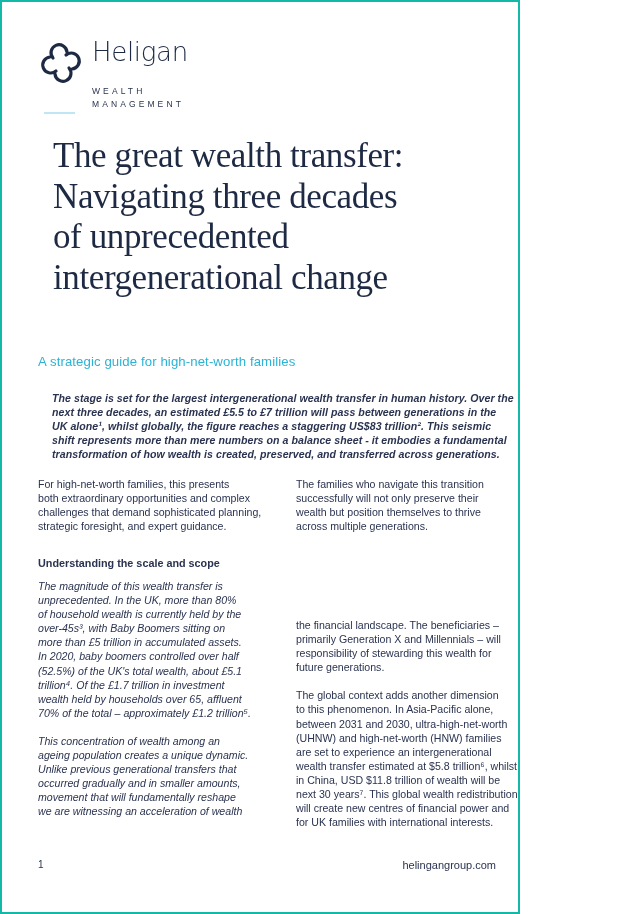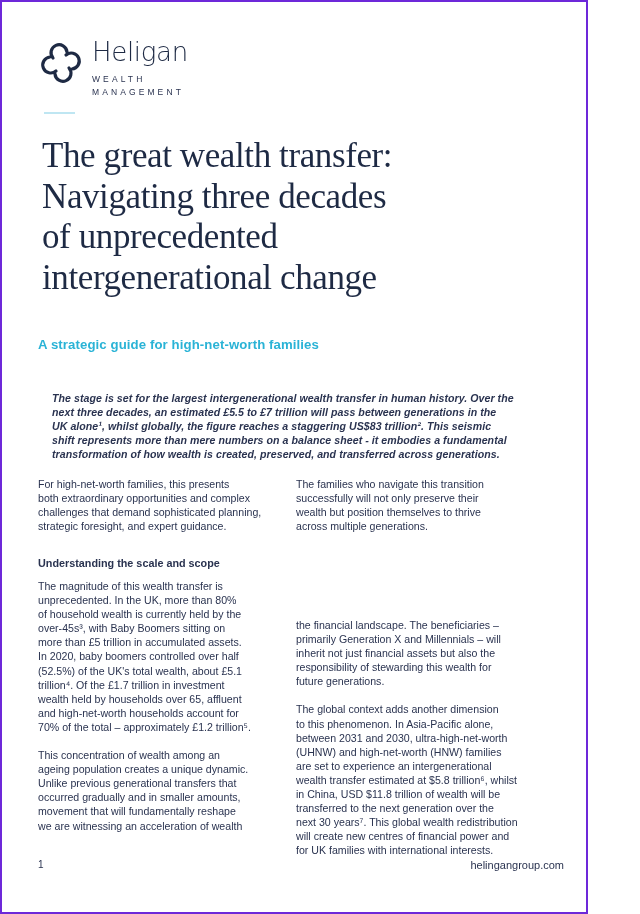--- a/index.html
+++ b/index.html
@@ -3,74 +3,74 @@
 <meta charset="utf-8">
 <style>
   html, body { margin: 0; padding: 0; }
   body {
     width: 640px; height: 914px; overflow: hidden;
     background: #ffffff;
     font-family: "Liberation Sans", sans-serif;
   }
   .page {
     position: relative;
-    width: 588px; height: 914px;
+    width: 520px; height: 914px;
     box-sizing: border-box;
-    border: 2px solid #6d28d9;
+    border: 2px solid #14b8a6;
     background: #fff;
     color: #2a3350;
   }
   .logo {
     position: absolute; left: 36px; top: 36px;
     display: flex; align-items: flex-start;
   }
   .logo-mark { width: 46px; height: 46px; margin-top: 2px; }
   .logo-text { margin-left: 8px; }
   .logo-name {
     font-family: "DejaVu Sans", sans-serif;
     font-size: 26px; font-weight: 300; color: #1e2a44;
     letter-spacing: -0.3px; line-height: 28px;
   }
   .logo-sub {
     font-size: 8.5px; letter-spacing: 3.1px; color: #2a3350;
-    line-height: 11px; margin-top: 8px;
+    line-height: 11px; margin-top: 20px;
   }
   .accent-line {
     position: absolute; left: 42px; top: 110px;
     width: 31px; height: 2px; background: #bfe6f2;
   }
   .title {
-    position: absolute; left: 40px; top: 134px; width: 420px;
+    position: absolute; left: 51px; top: 134px; width: 420px;
     font-family: "Liberation Serif", serif;
     font-size: 35px; line-height: 40.5px; font-weight: 400;
     color: #1e2a44; letter-spacing: -0.4px;
     margin: 0;
   }
   .title span { display: block; white-space: nowrap; }
   .subtitle {
-    position: absolute; left: 36px; top: 335px;
-    font-size: 13.2px; font-weight: 700; color: #2ab3d6;
+    position: absolute; left: 36px; top: 352px;
+    font-size: 13.2px; font-weight: 400; color: #2ab3d6;
     margin: 0; letter-spacing: 0.1px;
   }
   .lead {
     position: absolute; left: 50px; top: 389px; width: 580px;
     font-size: 10.6px; line-height: 14.1px; font-weight: 700; color: #2a3350;
     margin: 0; letter-spacing: 0.05px; font-style: italic;
   }
   .col-text {
     font-size: 10.6px; line-height: 14.1px; color: #2a3350;
     margin: 0;
   }
   .intro-left { position: absolute; left: 36px; top: 475px; width: 250px; }
   .intro-right { position: absolute; left: 294px; top: 475px; width: 250px; }
   .section-heading {
     position: absolute; left: 36px; top: 555px;
     font-size: 10.8px; font-weight: 700; color: #2a3350; margin: 0;
   }
-  .body-left { position: absolute; left: 36px; top: 577px; width: 252px; }
+  .body-left { position: absolute; left: 36px; top: 577px; width: 252px; font-style: italic; }
   .body-right { position: absolute; left: 294px; top: 577px; width: 256px; margin-top: 39px; }
   .col-text p { margin: 0 0 14px 0; }
   .col-text .line { display: block; white-space: nowrap; }
   .footer-page {
     position: absolute; left: 36px; top: 857px;
     font-size: 10px; color: #2a3350;
   }
   .footer-url {
     position: absolute; right: 22px; top: 857px;
     font-size: 11px; color: #2a3350;
@@ -136,50 +136,47 @@
     <p>
       <span class="line">The magnitude of this wealth transfer is</span>
       <span class="line">unprecedented. In the UK, more than 80%</span>
       <span class="line">of household wealth is currently held by the</span>
       <span class="line">over-45s³, with Baby Boomers sitting on</span>
       <span class="line">more than £5 trillion in accumulated assets.</span>
       <span class="line">In 2020, baby boomers controlled over half</span>
       <span class="line">(52.5%) of the UK's total wealth, about £5.1</span>
       <span class="line">trillion⁴. Of the £1.7 trillion in investment</span>
       <span class="line">wealth held by households over 65, affluent</span>
-      <span class="line">and high-net-worth households account for</span>
       <span class="line">70% of the total – approximately £1.2 trillion⁵.</span>
     </p>
     <p>
       <span class="line">This concentration of wealth among an</span>
       <span class="line">ageing population creates a unique dynamic.</span>
       <span class="line">Unlike previous generational transfers that</span>
       <span class="line">occurred gradually and in smaller amounts,</span>
       <span class="line">movement that will fundamentally reshape</span>
       <span class="line">we are witnessing an acceleration of wealth</span>
     </p>
   </div>
 
   <div class="col-text body-right">
     <p>
       <span class="line">the financial landscape. The beneficiaries –</span>
       <span class="line">primarily Generation X and Millennials – will</span>
-      <span class="line">inherit not just financial assets but also the</span>
       <span class="line">responsibility of stewarding this wealth for</span>
       <span class="line">future generations.</span>
     </p>
     <p>
       <span class="line">The global context adds another dimension</span>
       <span class="line">to this phenomenon. In Asia-Pacific alone,</span>
       <span class="line">between 2031 and 2030, ultra-high-net-worth</span>
       <span class="line">(UHNW) and high-net-worth (HNW) families</span>
       <span class="line">are set to experience an intergenerational</span>
       <span class="line">wealth transfer estimated at $5.8 trillion⁶, whilst</span>
       <span class="line">in China, USD $11.8 trillion of wealth will be</span>
-      <span class="line">transferred to the next generation over the</span>
       <span class="line">next 30 years⁷. This global wealth redistribution</span>
       <span class="line">will create new centres of financial power and</span>
       <span class="line">for UK families with international interests.</span>
     </p>
   </div>
 
   <div class="footer-page">1</div>
   <div class="footer-url">helingangroup.com</div>
 
 </div>

